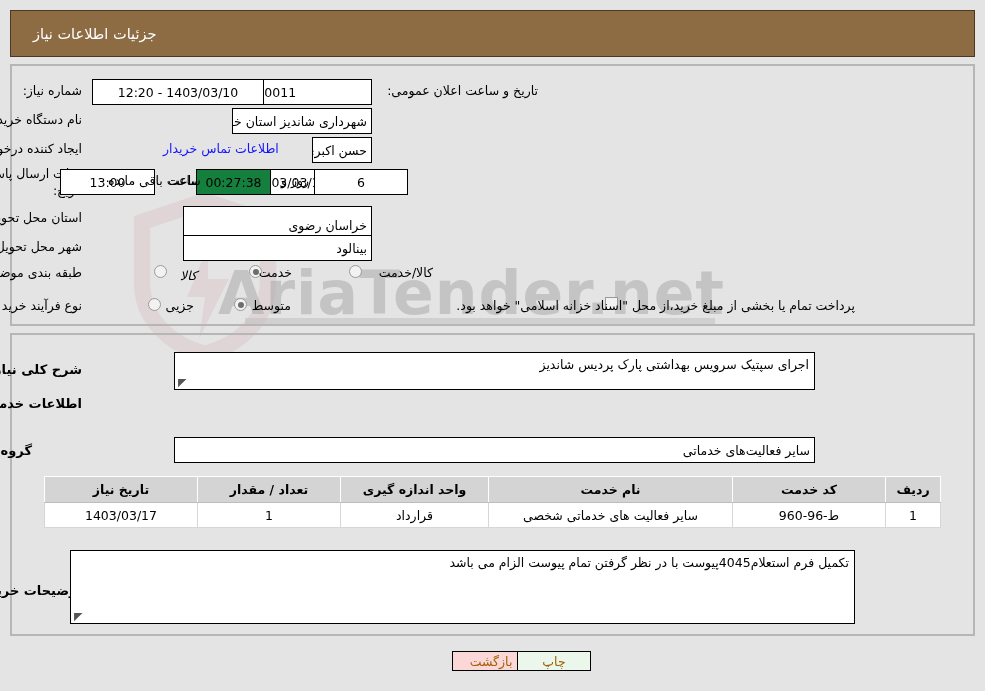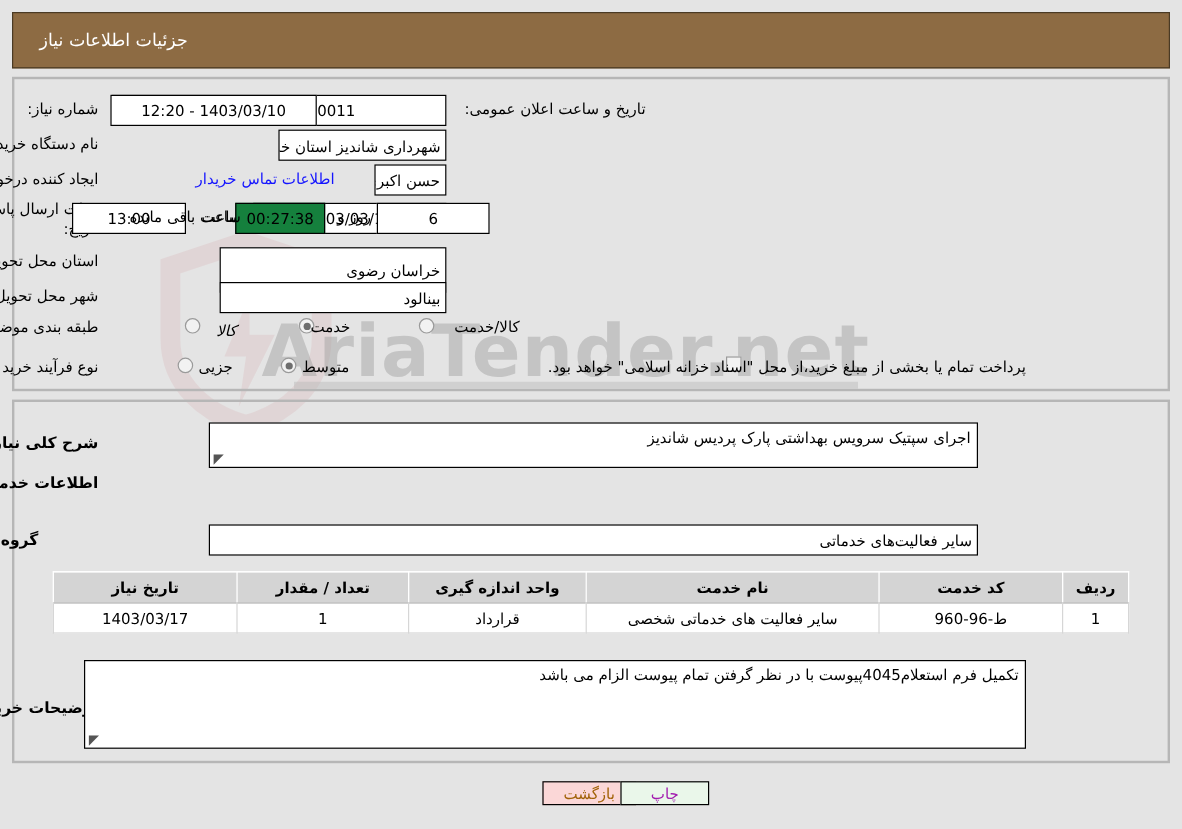--- a/index.html
+++ b/index.html
@@ -222,21 +222,21 @@
     border: 1px solid #000;
     font-size: 12.5px;
     height: 20px;
     display: flex;
     align-items: center;
     justify-content: center;
     cursor: pointer;
     z-index: 12;
   }
   #btn-back  { left: 424px; top: 651px; width: 78px; background: #fbd7d7; color: #a16207; margin-left: 28px; }
-  #btn-print { left: 517px; top: 651px; width: 74px; background: #eaf7ea; color: #a21caf; }
+  #btn-print { left: 517px; top: 651px; width: 74px; background: #eaf7ea; color: #a16207; }
 </style>
 </head>
 <body>
 
 <div id="page">
 
   <div class="header-bar">
     <span class="header-title">جزئیات اطلاعات نیاز</span>
   </div>
 

